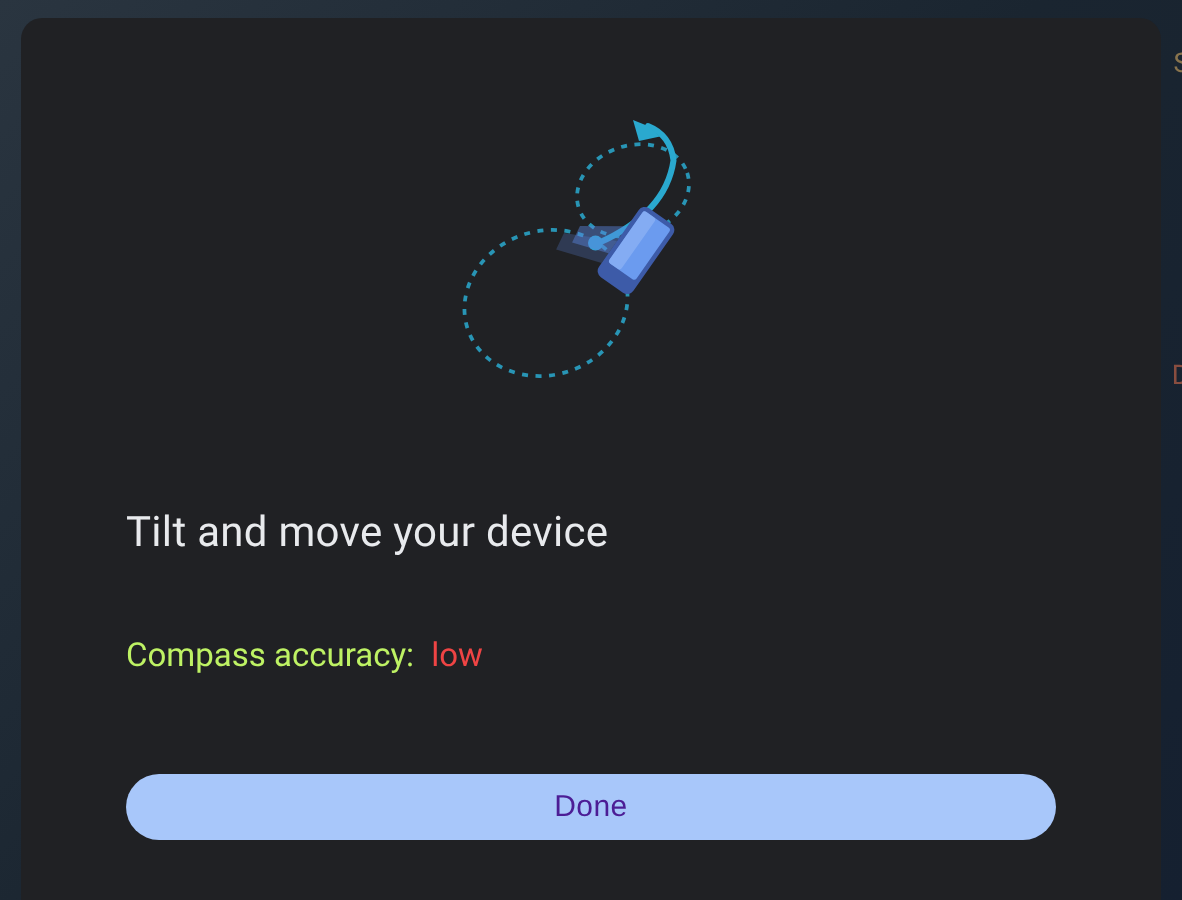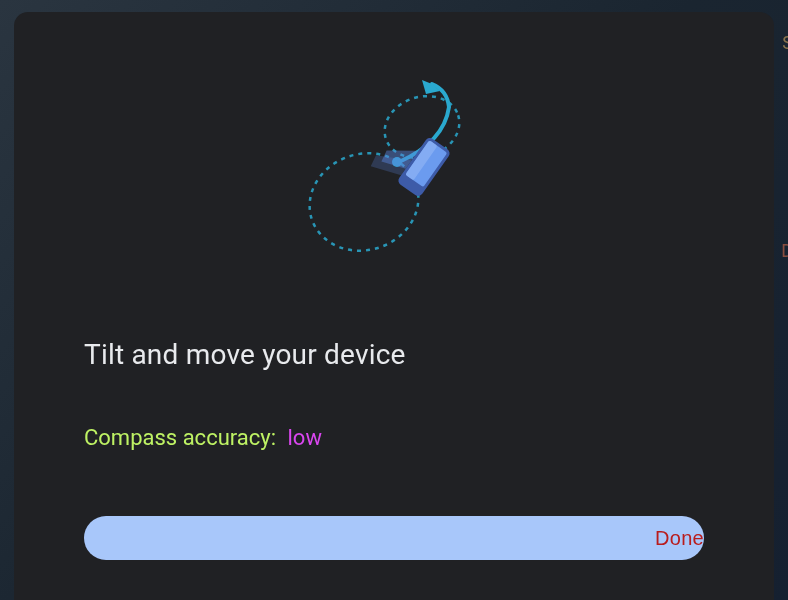--- a/index.html
+++ b/index.html
@@ -75,36 +75,35 @@
       font-size: 22px;
       font-weight: 400;
       margin-bottom: 50px;
     }
     
     .accuracy-label {
       color: #bef264;
     }
     
     .accuracy-value {
-      color: #d946ef;
+      color: #ef4444;
       margin-left: 6px;
     }
     
     .done-button {
       background: #a8c7fa;
-      color: #b91c1c;
+      color: #4c1d95;
       border: none;
       border-radius: 32px;
       height: 64px;
       font-size: 20px;
       font-weight: 500;
       cursor: pointer;
       width: 100%;
       letter-spacing: 0.3px;
-      text-align: right;
     }
   </style>
 </head>
 <body>
 
 <div class="backdrop">
   <span class="backdrop-hint top-right">S</span>
   <span class="backdrop-hint mid-right">D</span>
 </div>
 

